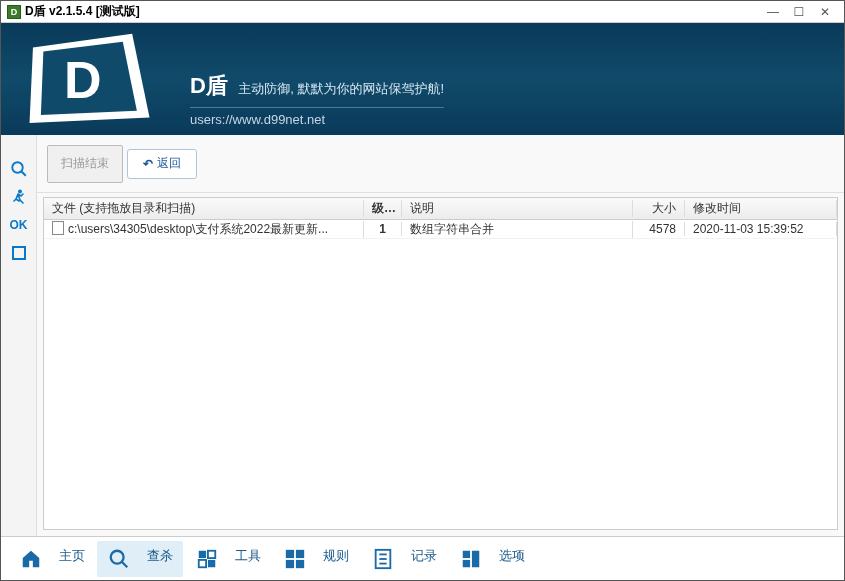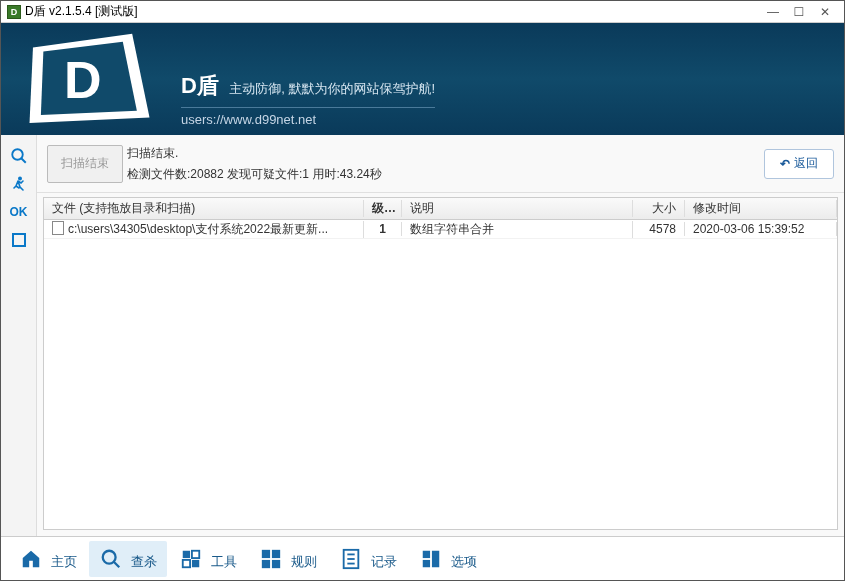--- a/index.html
+++ b/index.html
@@ -1,32 +1,32 @@
 <!DOCTYPE html>
 <html><head>
 <meta charset="utf-8">
 <style>
 * { margin: 0; padding: 0; box-sizing: border-box; font-family: "Microsoft YaHei", Arial, sans-serif; }
 body { background: #c0c0c0; width: 845px; height: 581px; overflow: hidden; }
 .window { background: #fff; width: 845px; height: 581px; display: flex; flex-direction: column; border: 1px solid #555; }
 .titlebar { height: 22px; background: #fff; display: flex; align-items: center; padding: 0 6px; border-bottom: 1px solid #ccc; }
 .titlebar-icon { width: 14px; height: 14px; background: #3a7a2a; border: 1px solid #2a5a1a; margin-right: 4px; display: flex; align-items: center; justify-content: center; color: #fff; font-size: 9px; font-weight: bold; }
-.titlebar-text { font-size: 12px; font-weight: normal; color: #000; }
+.titlebar-text { font-size: 12px; font-weight: bold; color: #000; }
 .titlebar-spacer { flex: 1; }
 .titlebar-btn { width: 26px; height: 18px; display: flex; align-items: center; justify-content: center; cursor: pointer; color: #555; font-size: 12px; }
 
 .header { height: 112px; background: linear-gradient(to bottom, #0a3a5a 0%, #104a6a 50%, #0a3a5a 100%); position: relative; overflow: hidden; }
 .header-logo { position: absolute; left: 15px; top: 10px; width: 140px; height: 95px; }
-.header-texts { position: absolute; left: 180px; top: 48px; color: #fff; }
+.header-texts { position: absolute; left: 189px; top: 48px; color: #fff; }
 .header-title { font-size: 22px; font-weight: bold; display: inline; }
 .header-sub { font-size: 13px; margin-left: 6px; display: inline; color: #d5e5f0; }
 .header-url { font-size: 13px; color: #c5d5e5; border-top: 1px solid #4a7a9a; margin-top: 6px; padding-top: 4px; }
 
 .body { flex: 1; display: flex; background: #f9f9f9; }
-.sidenav { width: 36px; background: #f4f4f4; border-right: 1px solid #ddd; display: flex; flex-direction: column; align-items: center; padding-top: 9px; gap: 4px; }
+.sidenav { width: 36px; background: #f4f4f4; border-right: 1px solid #ddd; display: flex; flex-direction: column; align-items: center; padding-top: 22px; gap: 4px; }
 .sidenav-item { width: 24px; height: 24px; display: flex; align-items: center; justify-content: center; cursor: pointer; font-size: 11px; font-weight: bold; }
 .sn-search { color: #0a78c8; }
 .sn-person { color: #0a78c8; font-size: 14px; }
 .sn-ok { color: #0a78c8; font-size: 12px; }
 .sn-box { color: #0a78c8; }
 
 .main { flex: 1; display: flex; flex-direction: column; }
 .topbar { height: 58px; display: flex; align-items: center; padding: 6px 10px; gap: 4px; border-bottom: 1px solid #e0e0e0; }
 .scan-done-btn { width: 76px; height: 38px; border: 1px solid #bbb; background: #f0f0f0; color: #999; font-size: 12px; display: flex; align-items: center; justify-content: center; border-radius: 2px; }
 .status-box { flex: 1; }
@@ -41,21 +41,21 @@
 .col-file { width: 320px; }
 .col-level { width: 38px; text-align: center; font-weight: bold; }
 .col-desc { flex: 1; }
 .col-size { width: 52px; text-align: right; }
 .col-time { width: 152px; }
 .table-body { flex: 1; overflow: auto; }
 .table-row { display: flex; height: 19px; font-size: 12px; color: #333; align-items: center; border-bottom: 1px solid #f2f2f2; }
 .file-icon { display: inline-block; width: 12px; height: 14px; border: 1px solid #888; background: #fff; margin-right: 4px; vertical-align: middle; position: relative; top: -1px; }
 
 .bottomnav { height: 44px; border-top: 1px solid #ccc; background: #fff; display: flex; align-items: center; padding: 0 8px; gap: 2px; }
-.bn-item { display: flex; align-items: flex-end; gap: 8px; padding: 6px 10px; font-size: 13px; color: #1a5a8a; cursor: pointer; border-radius: 2px; }
+.bn-item { display: flex; align-items: flex-start; gap: 16px; padding: 6px 10px; font-size: 13px; color: #1a5a8a; cursor: pointer; border-radius: 2px; }
 .bn-item.active { background: #e0eef8; }
 .bn-icon { width: 24px; height: 24px; display: flex; align-items: center; justify-content: center; }
 </style>
 </head>
 <body>
 
 <div class="window">
 
   <div class="titlebar">
     <div class="titlebar-icon">D</div>
@@ -100,45 +100,41 @@
       <div class="sidenav-item sn-box">
         <svg width="16" height="16" viewBox="0 0 16 16">
             <rect x="2" y="2" width="12" height="12" stroke="#0a78c8" stroke-width="2" fill="none"></rect>
           </svg>
       </div>
     </div>
 
     <div class="main">
       <div class="topbar">
         <div class="scan-done-btn">扫描结束</div>
-        <div class="status-box">
-          <div class="status-line1">扫描结束.</div>
-          <div class="status-line2">检测文件数:20882 发现可疑文件:1 用时:43.24秒</div>
-        </div>
         <div class="return-btn">
           <span class="return-icon">↶</span>
           <span>返回</span>
         </div>
       </div>
 
       <div class="table-wrap">
         <div class="table-head">
           <div class="th col-file">文件 (支持拖放目录和扫描)</div>
           <div class="th col-level">级别</div>
           <div class="th col-desc">说明</div>
           <div class="th col-size">大小</div>
           <div class="th col-time">修改时间</div>
         </div>
         <div class="table-body">
           <div class="table-row">
             <div class="td col-file"><span class="file-icon"></span><span>c:\users\34305\desktop\支付系统2022最新更新...</span></div>
             <div class="td col-level">1</div>
             <div class="td col-desc">数组字符串合并</div>
             <div class="td col-size">4578</div>
-            <div class="td col-time">2020-03-06 15:39:52</div>
+            <div class="td col-time">2020-11-03 15:39:52</div>
           </div>
         </div>
       </div>
     </div>
   </div>
 
   <div class="bottomnav">
     <div class="bn-item">
       <span class="bn-icon">
           <svg width="22" height="22" viewBox="0 0 24 24">

